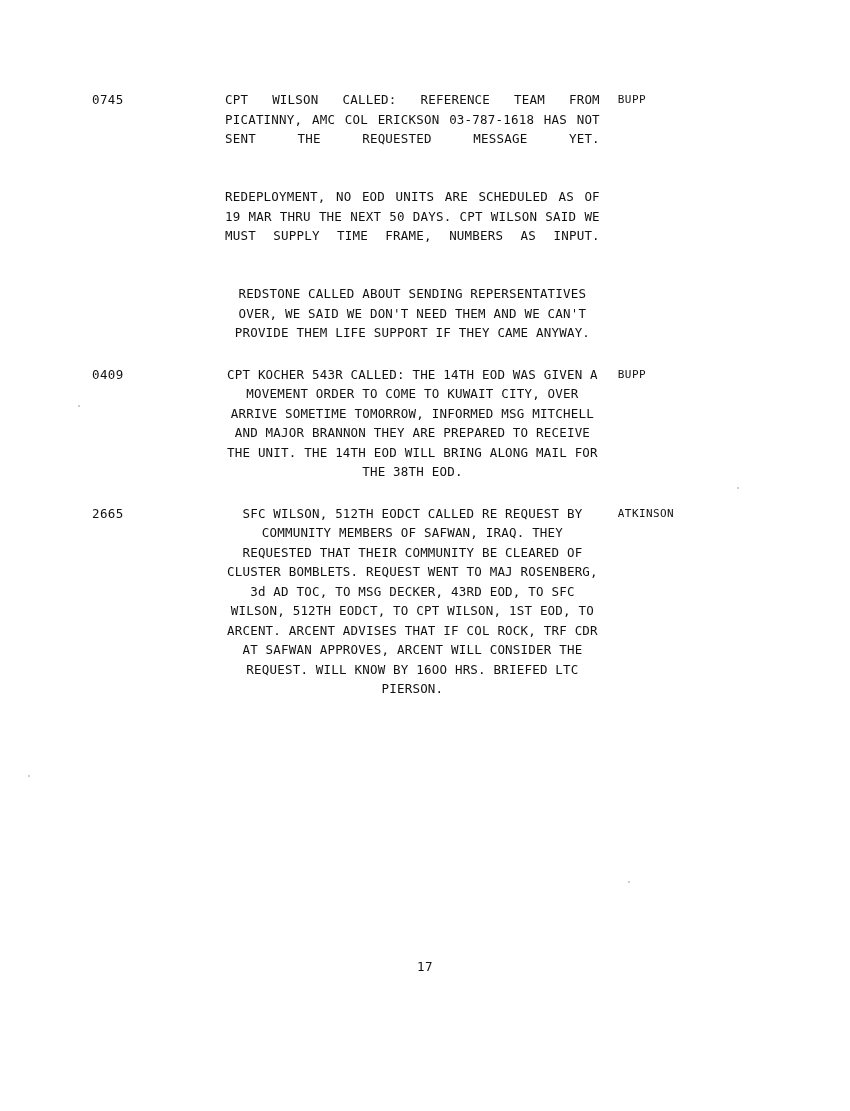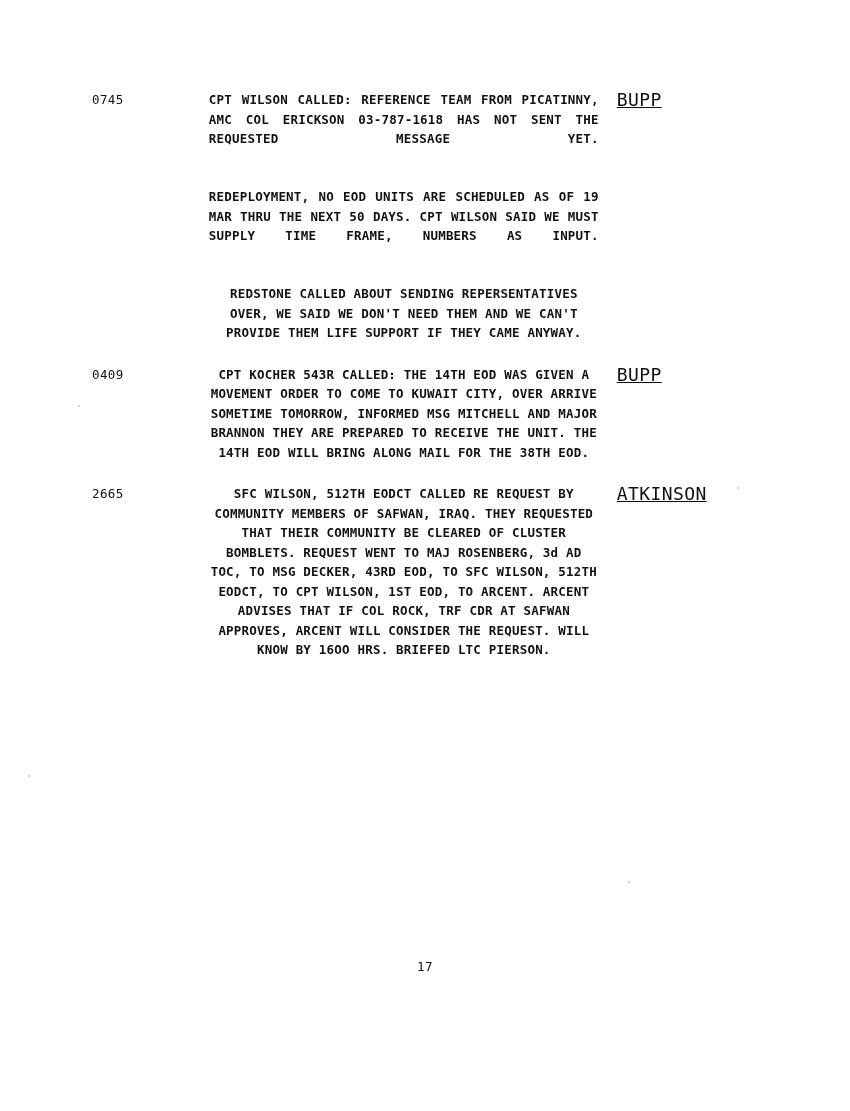--- a/index.html
+++ b/index.html
@@ -41,32 +41,30 @@
     width: 400px;
     vertical-align: top;
     font-size: 12.5px;
     line-height: 19.5px;
     letter-spacing: 0.2px;
     padding: 0 0 22px 0;
   }
   .name-cell {
     width: 140px;
     vertical-align: top;
-    font-size: 18px;
+    font-size: 11px;
     line-height: 19.5px;
     letter-spacing: 0.4px;
     white-space: nowrap;
     padding: 0 0 22px 18px;
-    text-decoration: underline;
   }
   .para {
     text-align: justify;
     text-justify: inter-word;
-    margin: 0 0 19px 0;
-    font-weight: bold;
+    margin: 0 0 19px 16px;
   }
   .para:last-child {
     margin-bottom: 0;
   }
   
   .para::after {
     content: "";
     display: inline-block;
     width: 100%;
   }

